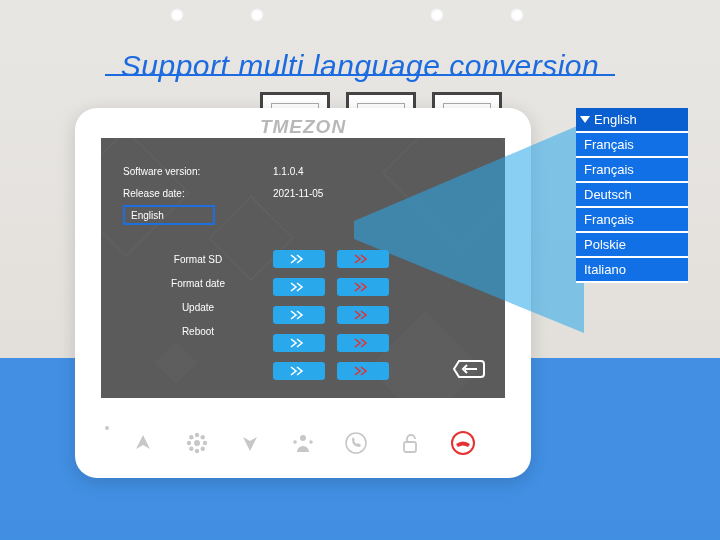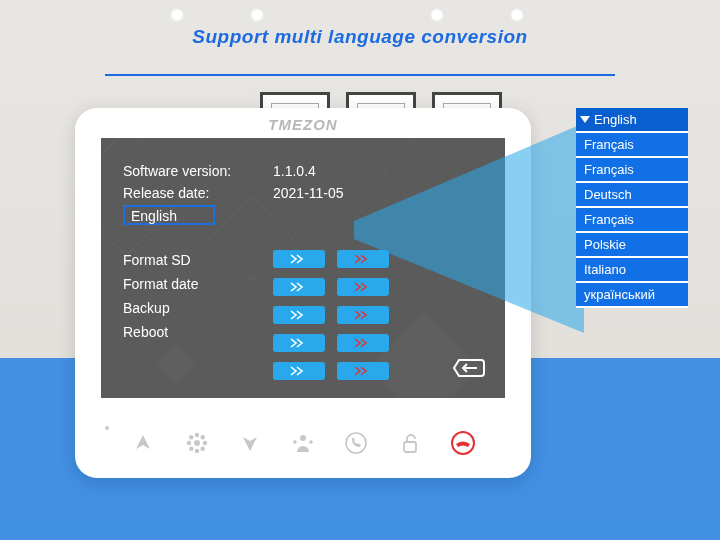--- a/index.html
+++ b/index.html
@@ -4,60 +4,60 @@
 <style>
   * { box-sizing: border-box; margin: 0; padding: 0; }
   html, body { width: 720px; height: 540px; overflow: hidden; font-family: Arial, sans-serif; }
   .stage {
     position: relative; width: 720px; height: 540px;
     background: linear-gradient(#e8e6e3, #e0ddd8);
   }
   .ceiling-lights { position:absolute; top:8px; left:0; width:100%; height:20px; }
   .cl { position:absolute; width:14px; height:14px; border-radius:50%; background:#fff; box-shadow:0 0 3px rgba(0,0,0,.2) inset; }
   .headline {
-    position: absolute; top: 26px; left: 50%; transform: translateX(-50%);
-    color: #1c6be0; font-size: 19px; font-style: italic; font-weight: 700;
+    position: absolute; top: 49px; left: 50%; transform: translateX(-50%);
+    color: #1c6be0; font-size: 30px; font-style: italic; font-weight: 400;
     letter-spacing: .5px; white-space: nowrap;
   }
   .headline-underline {
     position:absolute; top:74px; left:105px; width:510px; height:2px; background:#1c6be0;
   }
   .blue-floor {
     position:absolute; left:0; top:358px; width:720px; height:182px;
     background: rgba(20,120,230,.78);
   }
   .monitor {
     position:absolute; left:75px; top:108px; width:456px; height:370px;
     background:#fff; border-radius:22px; box-shadow:0 4px 18px rgba(0,0,0,.15);
   }
   .brand {
     position:absolute; top:8px; left:50%; transform:translateX(-50%);
-    color:#b8b8b8; font-size:15px; font-weight:800; font-style:italic; letter-spacing:1px;
+    color:#b8b8b8; font-size:19px; font-weight:800; font-style:italic; letter-spacing:1px;
   }
   .screen {
     position:absolute; left:26px; top:30px; width:404px; height:260px;
-    background:#5b5b5b; color:#fff; font-size:14px;
+    background:#5b5b5b; color:#fff; font-size:10px;
     padding:22px 36px 14px 22px;
   }
   .screen-bg {
     position:absolute; inset:0; overflow:hidden; opacity:.25;
   }
   .dia { position:absolute; width:60px; height:60px; border:1px solid #7a7a7a; transform:rotate(45deg); }
   .info { position:relative; z-index:2; }
   .info-row { display:flex; height:22px; align-items:center; }
   .info-label { width:150px; }
   .info-value { }
   .lang-box {
     border:2px solid #1d6fe0; padding:0 20px 0 6px; height:20px; line-height:18px;
     display:inline-block; min-width:92px;
   }
   .cmds {
     position:relative; z-index:2; margin-top:22px; display:flex;
   }
-  .cmd-labels { width:150px; }
+  .cmd-labels { width:150px;text-align:center; }
   .cmd-labels div { height:24px; line-height:24px; }
   .btn-grid { display:grid; grid-template-columns:repeat(2,52px); grid-auto-rows:24px; gap:4px 12px; padding-top:2px; align-content:start; }
   .pbtn {
     width:52px; height:18px; background:#2aa8ec; border-radius:3px;
     display:flex; align-items:center; justify-content:center;
   }
   .pbtn svg { width:18px; height:10px; }
   .back-icon {
     position:absolute; right:18px; bottom:14px; z-index:2;
   }
@@ -137,21 +137,21 @@
         </div>
         <div class="info-row">
           <span class="lang-box">English</span>
         </div>
       </div>
 
       <div class="cmds">
         <div class="cmd-labels">
           <div>Format SD</div>
           <div>Format date</div>
-          <div>Backup</div>
+          <div>Update</div>
           <div>Reboot</div>
         </div>
         <div class="btn-grid">
 
           <div class="pbtn">
               <svg viewBox="0 0 18 10">
                 <path d="M1 1 L6 5 L1 9 M7 1 L12 5 L7 9" fill="none" stroke="#fff" stroke-width="1.6"></path>
               </svg>
             </div>
           <div class="pbtn">
@@ -285,17 +285,14 @@
       </div>
     <div class="lang-item">
         <span>Français</span>
       </div>
     <div class="lang-item">
         <span>Polskie</span>
       </div>
     <div class="lang-item">
         <span>Italiano</span>
       </div>
-    <div class="lang-item">
-        <span>український</span>
-      </div>
   </div>
 </div>
 
 </body></html>

